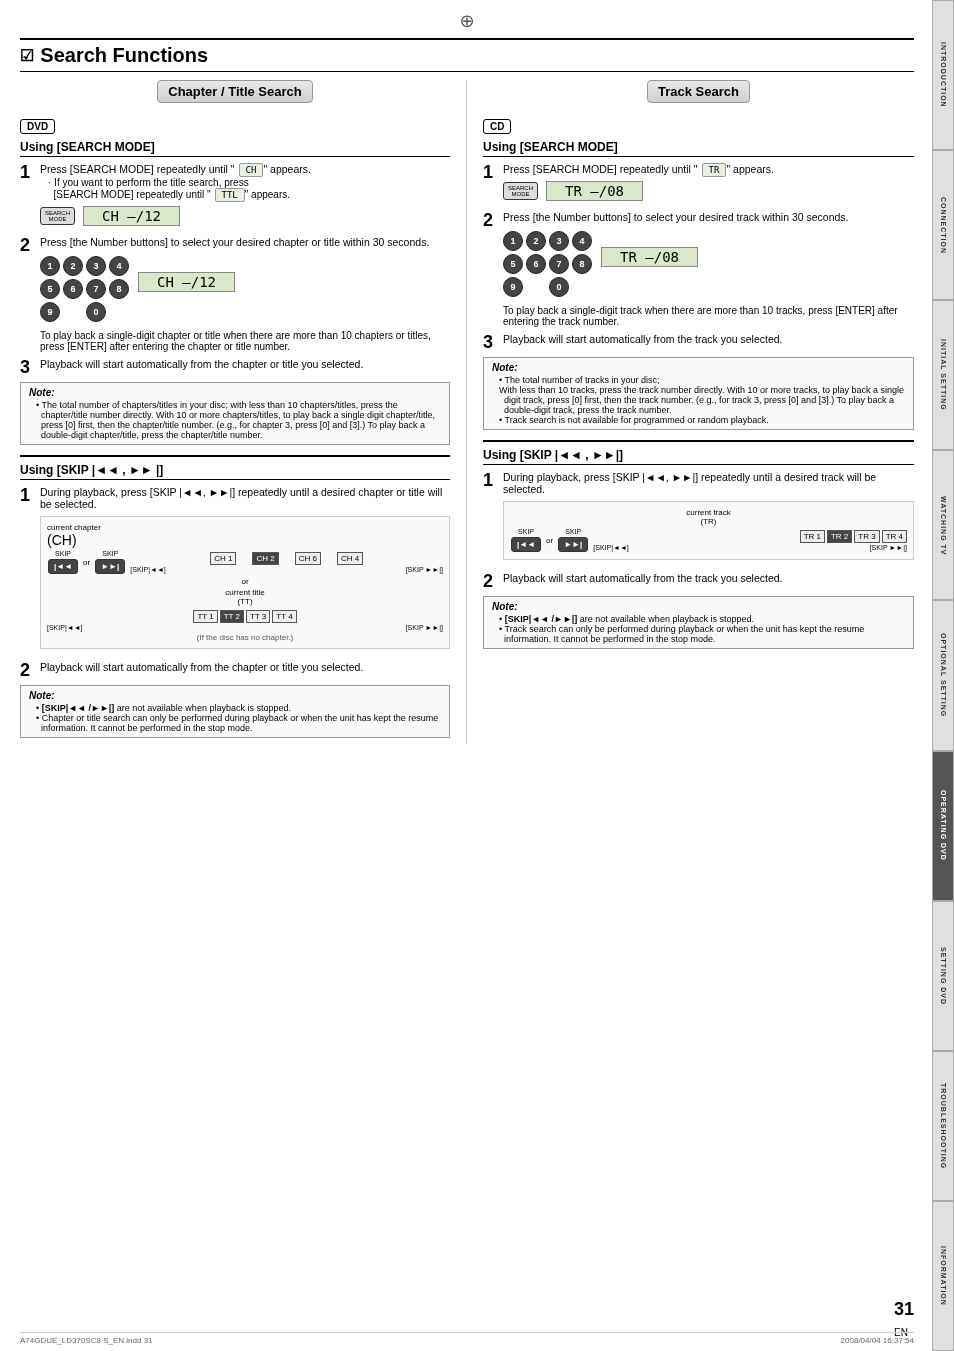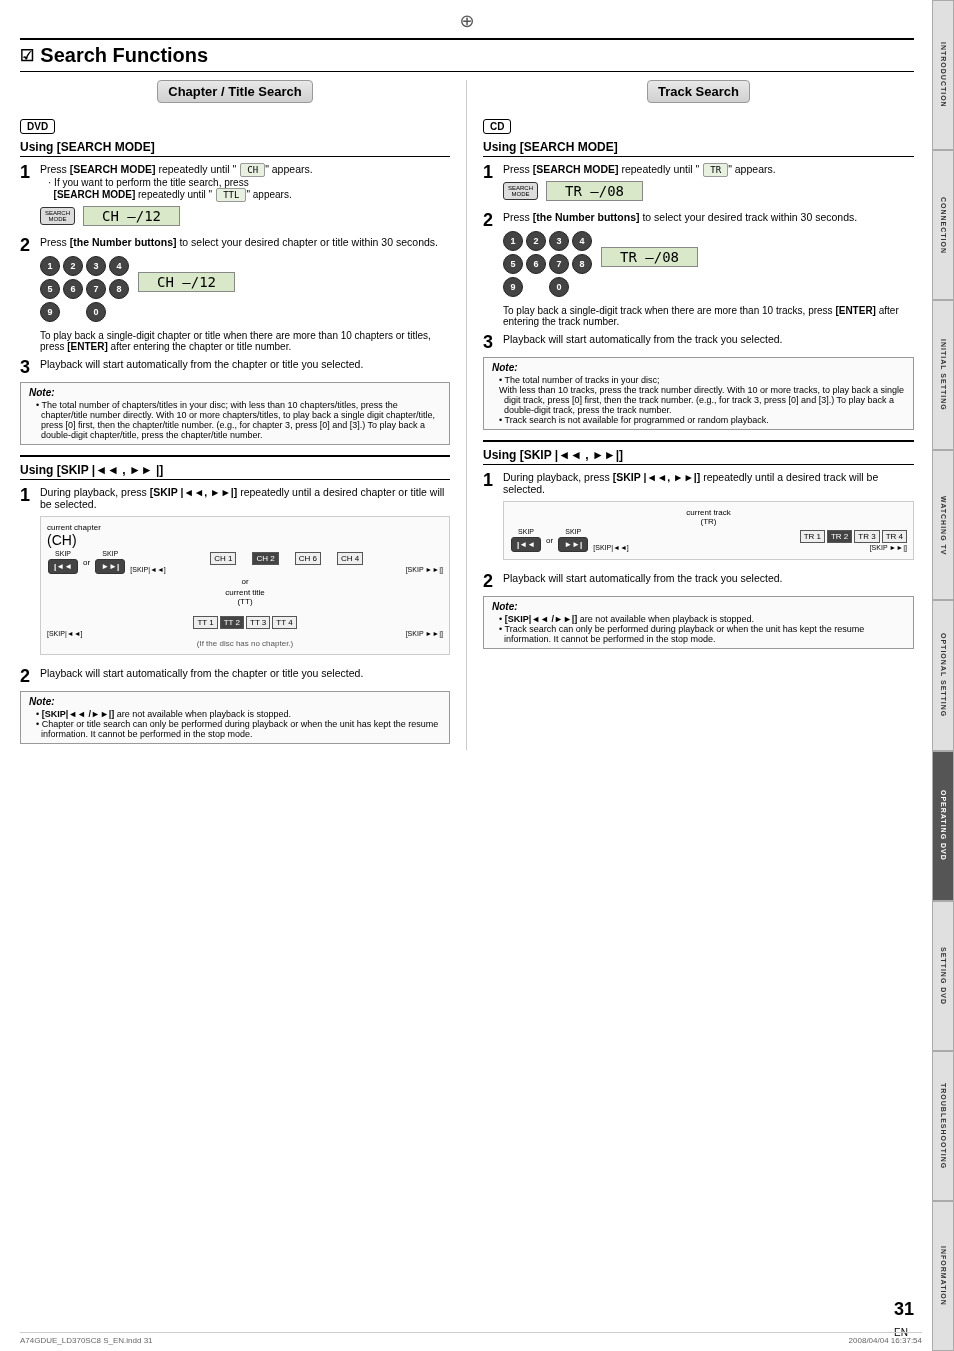--- a/index.html
+++ b/index.html
@@ -140,21 +140,21 @@
     .step-num {
       font-size: 18px;
       font-weight: bold;
       line-height: 1;
       min-width: 14px;
     }
     .step-content {
       flex: 1;
       font-size: 10.5px;
     }
-    .step-content b { font-weight: bold; }
+    .step-content b { font-weight: normal; }
     .step-content .indent {
       margin-left: 8px;
       font-size: 10px;
     }
 
     
     .numpad {
       display: flex;
       flex-wrap: wrap;
       gap: 3px;
@@ -256,21 +256,21 @@
     .page-num-en {
       font-size: 10px;
       font-weight: normal;
     }
 
     
     .footer {
       position: absolute;
       bottom: 6px;
       left: 20px;
-      right: 32px;
+      right: 40px;
       display: flex;
       justify-content: space-between;
       font-size: 8px;
       color: #666;
       border-top: 1px solid #ccc;
       padding-top: 3px;
     }
 
     
     .numpad-wrap {
@@ -428,21 +428,21 @@
                   <span class="skip-track">CH 6</span>
                   <span class="skip-track">CH 4</span>
                 </div>
                 <div style="display:flex;justify-content:space-between;font-size:7px">
                   <span>[SKIP|◄◄]</span>
                   <span>[SKIP ►►|]</span>
                 </div>
               </div>
             </div>
             <div style="text-align:center;font-size:8px;margin-bottom:2px">or</div>
-            <div style="font-size:8px;text-align:center;margin-bottom:10px">current title<br>(TT)</div>
+            <div style="font-size:8px;text-align:center;margin-bottom:4px">current title<br>(TT)</div>
             <div style="display:flex;gap:2px;justify-content:center;margin-bottom:1px">
               <span class="skip-track">TT 1</span>
               <span class="skip-track active">TT 2</span>
               <span class="skip-track">TT 3</span>
               <span class="skip-track">TT 4</span>
             </div>
             <div style="display:flex;justify-content:space-between;font-size:7px">
               <span>[SKIP|◄◄]</span>
               <span>[SKIP ►►|]</span>
             </div>

